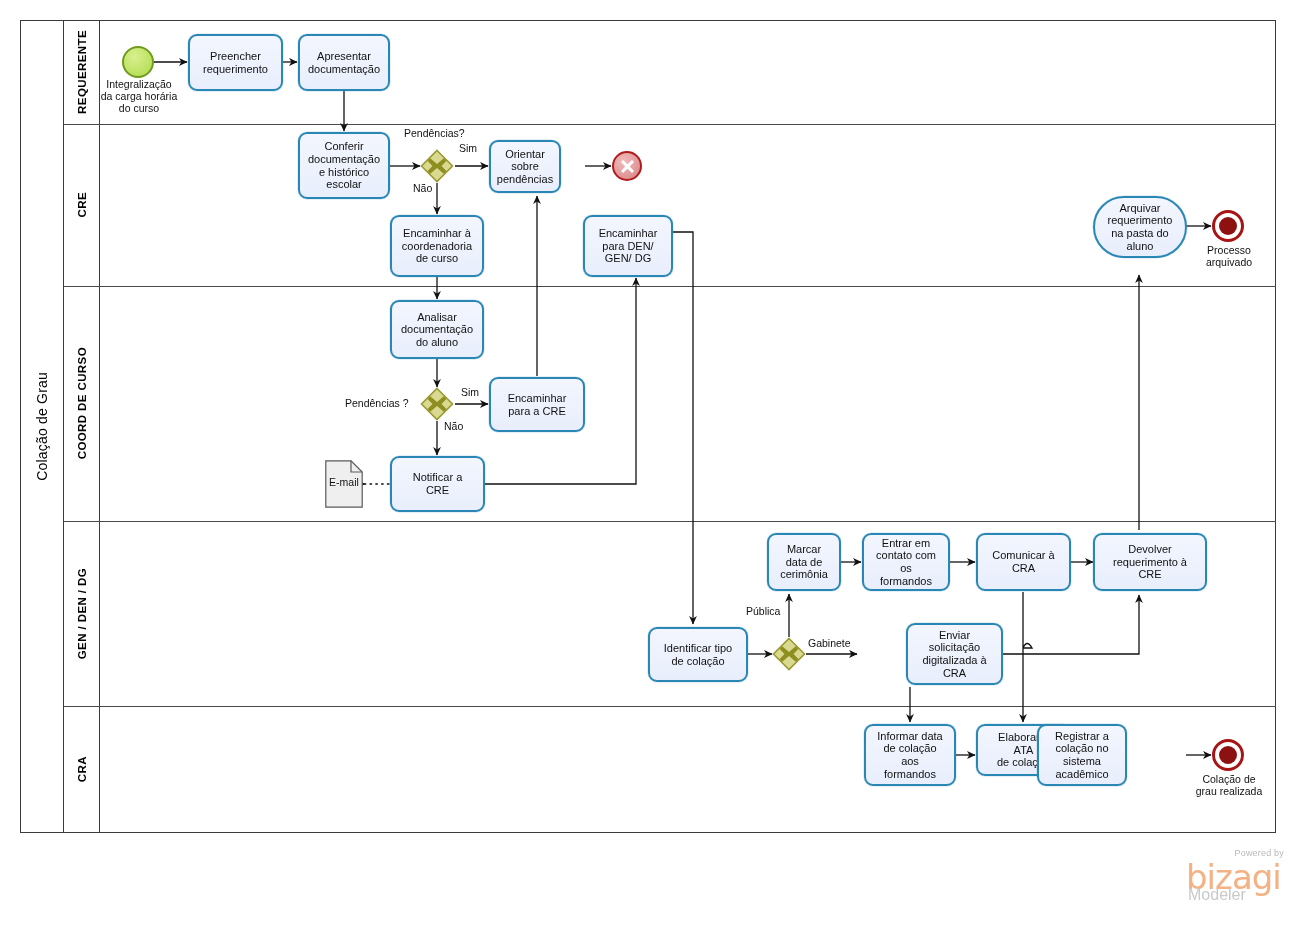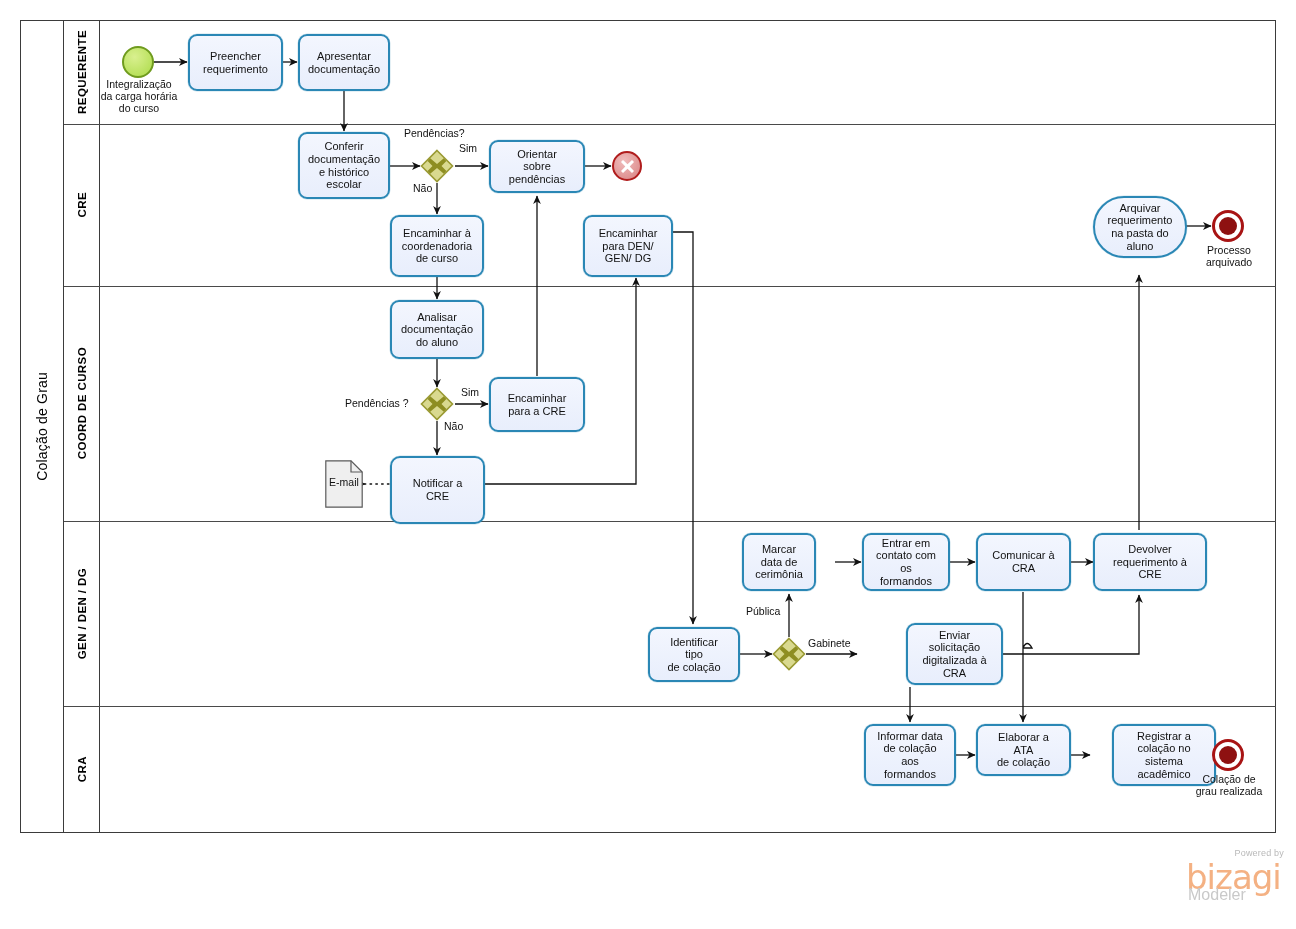--- a/index.html
+++ b/index.html
@@ -181,21 +181,21 @@
 <div class="gw" style="left:420px;top:149px;">
   <svg width="34" height="34" viewBox="0 0 34 34">
     <polygon points="17,1.5 32.5,17 17,32.5 1.5,17" fill="#d9d98f" stroke="#9a9a33" stroke-width="1.6"></polygon>
     <path d="M10.2,9.2 L17,15.1 L23.8,9.2 L26.4,12 L21.5,17 L26.4,22 L23.8,24.8 L17,18.9 L10.2,24.8 L7.6,22 L12.5,17 L7.6,12 Z" fill="#8e8e22"></path>
   </svg>
 </div>
 <div class="flbl" style="left:404px;top:127px;">Pendências?</div>
 <div class="flbl" style="left:459px;top:142px;">Sim</div>
 <div class="flbl" style="left:413px;top:182px;">Não</div>
 
-<div class="task" style="left:489px;top:140px;width:96px;height:53px;">Orientar sobre<br>pendências</div>
+<div class="task" style="left:489px;top:140px;width:72px;height:53px;">Orientar sobre<br>pendências</div>
 
 <div class="ev ev-err" style="left:612px;top:151px;">
   <svg width="17" height="17" viewBox="0 0 17 17">
     <path d="M4,2 L8.5,6.2 L13,2 L15,4 L10.7,8.5 L15,13 L13,15 L8.5,10.8 L4,15 L2,13 L6.3,8.5 L2,4 Z" fill="#ffffff"></path>
   </svg>
 </div>
 
 <div class="task" style="left:390px;top:215px;width:94px;height:62px;">Encaminhar à<br>coordenadoria<br>de curso</div>
 
 <div class="task" style="left:583px;top:215px;width:90px;height:62px;">Encaminhar<br>para DEN/<br>GEN/ DG</div>
@@ -214,50 +214,50 @@
     <polygon points="17,1.5 32.5,17 17,32.5 1.5,17" fill="#d9d98f" stroke="#9a9a33" stroke-width="1.6"></polygon>
     <path d="M10.2,9.2 L17,15.1 L23.8,9.2 L26.4,12 L21.5,17 L26.4,22 L23.8,24.8 L17,18.9 L10.2,24.8 L7.6,22 L12.5,17 L7.6,12 Z" fill="#8e8e22"></path>
   </svg>
 </div>
 <div class="flbl" style="left:345px;top:397px;">Pendências ?</div>
 <div class="flbl" style="left:461px;top:386px;">Sim</div>
 <div class="flbl" style="left:444px;top:420px;">Não</div>
 
 <div class="task" style="left:489px;top:377px;width:96px;height:55px;">Encaminhar<br>para a CRE</div>
 
-<div class="task" style="left:390px;top:456px;width:95px;height:68px;border-radius:10px;">Notificar a CRE</div>
+<div class="task" style="left:390px;top:456px;width:95px;height:56px;">Notificar a CRE</div>
 
 <div class="dobj" style="left:325px;top:460px;">
   <svg width="38" height="48" viewBox="0 0 38 48">
     <path d="M0.8,0.8 L26,0.8 L37.2,12 L37.2,47.2 L0.8,47.2 Z" fill="#efefef" stroke="#5a5a5a" stroke-width="1.2"></path>
     <path d="M26,0.8 L26,12 L37.2,12" fill="none" stroke="#5a5a5a" stroke-width="1.2"></path>
   </svg>
   <div class="dlbl">E-mail</div>
 </div>
 
-<div class="task" style="left:648px;top:627px;width:92px;height:55px;">Identificar tipo<br>de colação</div>
+<div class="task" style="left:648px;top:627px;width:100px;height:55px;">Identificar tipo<br>de colação</div>
 
 <div class="gw" style="left:772px;top:637px;">
   <svg width="34" height="34" viewBox="0 0 34 34">
     <polygon points="17,1.5 32.5,17 17,32.5 1.5,17" fill="#d9d98f" stroke="#9a9a33" stroke-width="1.6"></polygon>
     <path d="M10.2,9.2 L17,15.1 L23.8,9.2 L26.4,12 L21.5,17 L26.4,22 L23.8,24.8 L17,18.9 L10.2,24.8 L7.6,22 L12.5,17 L7.6,12 Z" fill="#8e8e22"></path>
   </svg>
 </div>
 <div class="flbl" style="left:746px;top:605px;">Pública</div>
 <div class="flbl" style="left:808px;top:637px;">Gabinete</div>
 
-<div class="task" style="left:742px;top:533px;width:74px;height:58px;">Marcar data de<br>cerimônia</div>
+<div class="task" style="left:767px;top:533px;width:74px;height:58px;">Marcar data de<br>cerimônia</div>
 <div class="task" style="left:862px;top:533px;width:88px;height:58px;">Entrar em<br>contato com os<br>formandos</div>
 <div class="task" style="left:976px;top:533px;width:95px;height:58px;">Comunicar à<br>CRA</div>
 <div class="task" style="left:1093px;top:533px;width:114px;height:58px;">Devolver<br>requerimento à<br>CRE</div>
 <div class="task" style="left:858px;top:623px;width:97px;height:62px;margin-left:48px;">Enviar<br>solicitação<br>digitalizada à<br>CRA</div>
 
 <div class="task" style="left:864px;top:724px;width:92px;height:62px;">Informar data<br>de colação aos<br>formandos</div>
 <div class="task" style="left:976px;top:724px;width:95px;height:52px;">Elaborar a ATA<br>de colação</div>
-<div class="task" style="left:1112px;top:724px;width:104px;height:62px;">Registrar a<br>colação no<br>sistema<br>acadêmico</div>
+<div class="task" style="left:1037px;top:724px;width:90px;height:62px;">Registrar a<br>colação no<br>sistema<br>acadêmico</div>
 
 <div class="ev ev-term" style="left:1212px;top:739px;">
     <i></i>
   </div>
 <div class="elbl" style="left:1184px;top:773px;width:90px;">Colação de<br>grau realizada</div>
 
 <div id="logo">
   <div class="pw">Powered by</div>
   <div class="bz">bizagi</div>
   <div class="md">Modeler</div>

